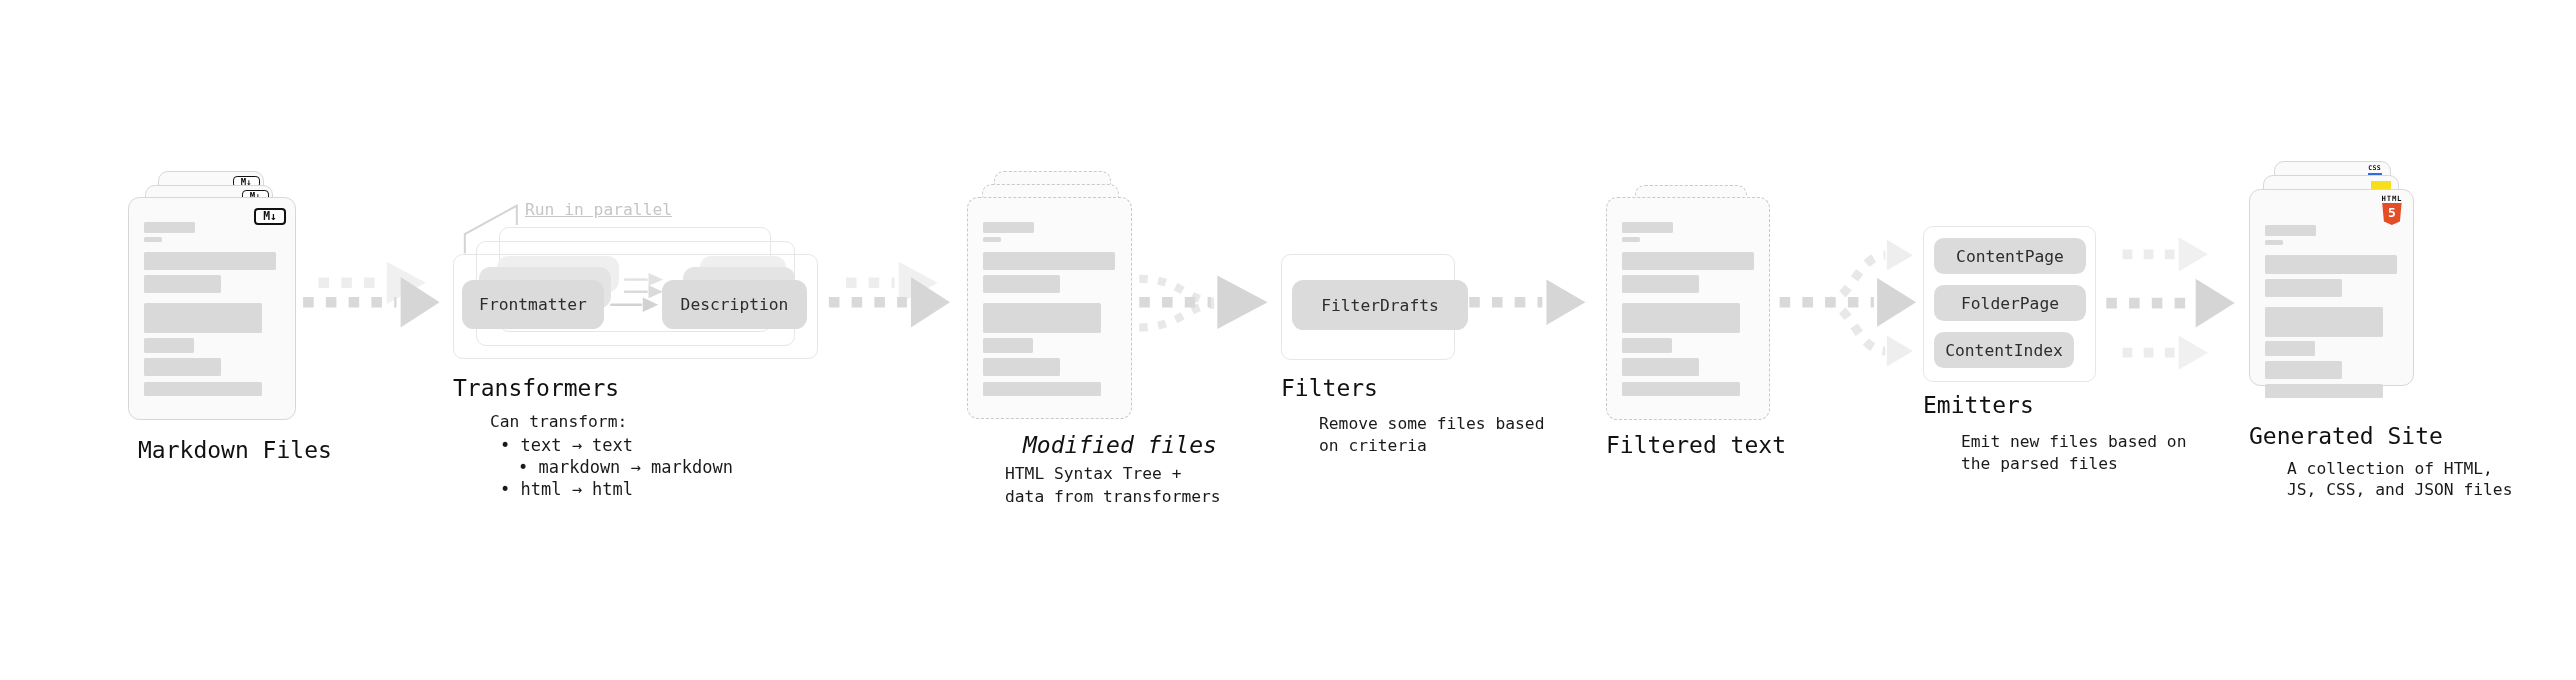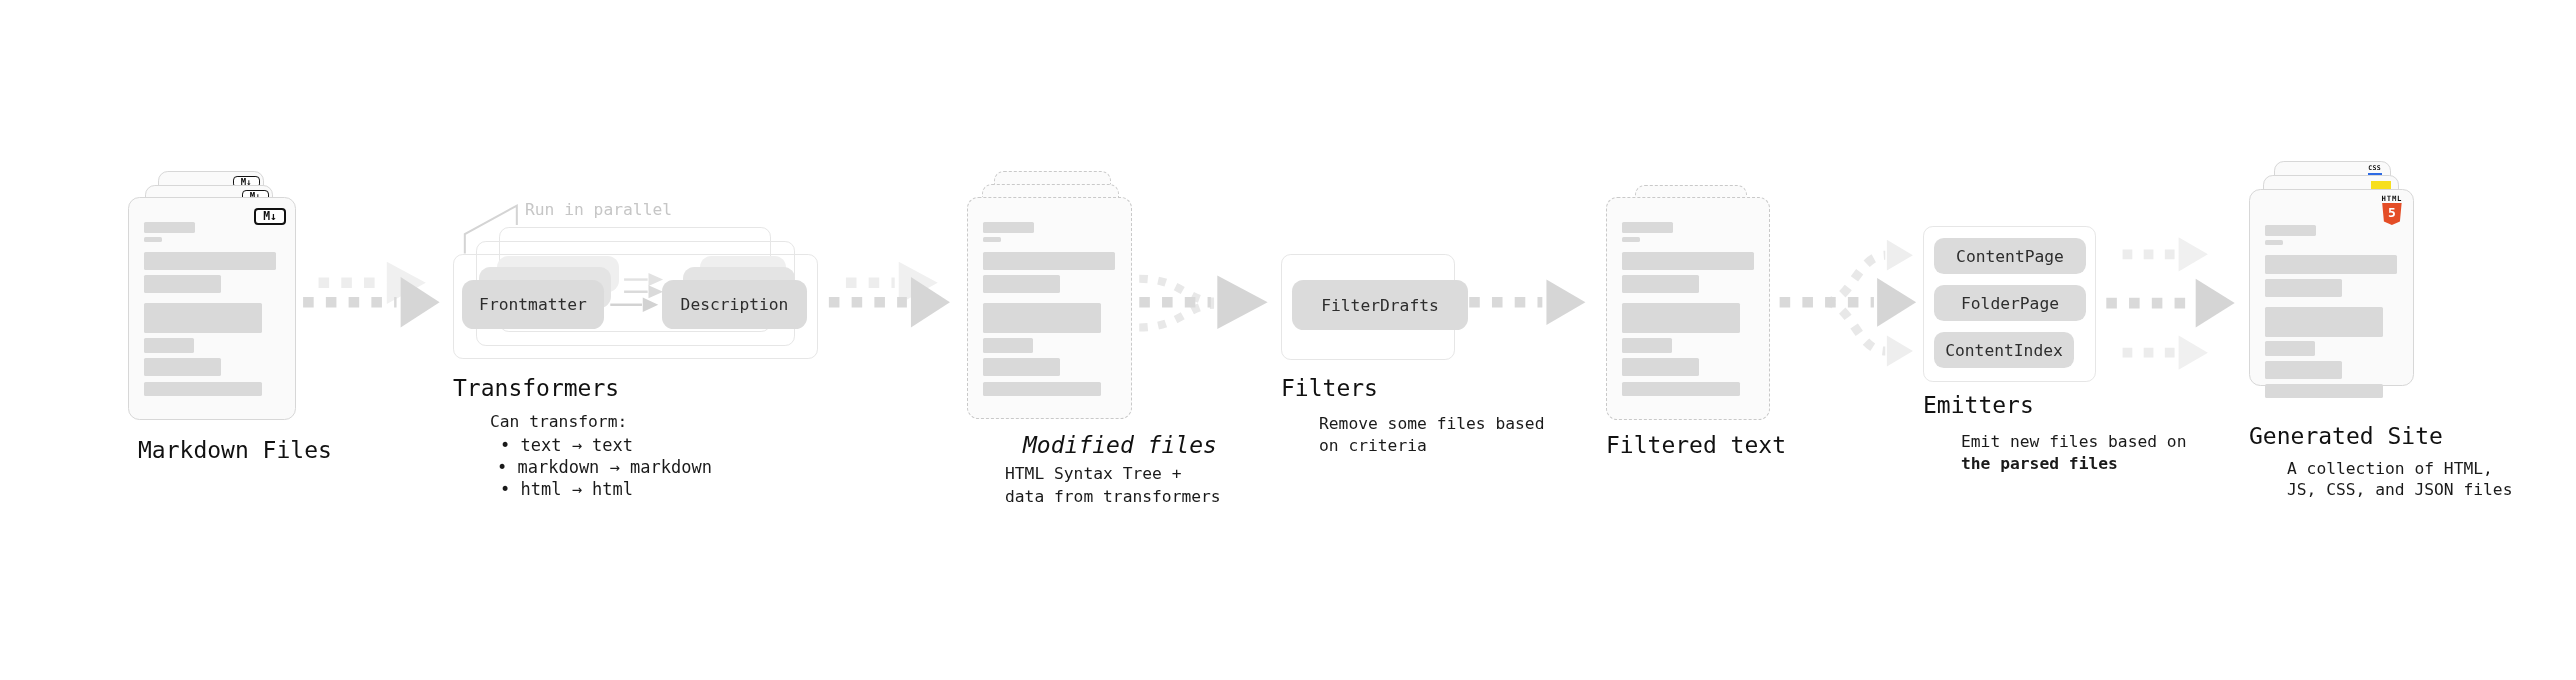--- a/index.html
+++ b/index.html
@@ -82,34 +82,34 @@
         <div class="bar b8"></div>
       </div>
     </div>
     <div class="caption" style="left:138px;top:437px;">Markdown Files</div>
   </section>
 
   <section>
     <div class="panel" style="left:499px;top:227px;width:272px;height:105px;"></div>
     <div class="panel" style="left:476px;top:241px;width:319px;height:105px;"></div>
     <div class="panel" style="left:453px;top:254px;width:365px;height:105px;"></div>
-    <div class="note" style="left:525px;top:200px;">Run in parallel</div>
+    <div class="note" style="left:525px;top:200px;text-decoration:underline;">Run in parallel</div>
 
     <div class="ghost g2" style="left:497px;top:256px;width:122px;height:36px;"></div>
     <div class="ghost g1" style="left:479px;top:267px;width:132px;height:41px;"></div>
     <div class="pill" style="left:462px;top:280px;width:142px;height:49px;">Frontmatter</div>
 
     <div class="ghost g2" style="left:700px;top:256px;width:86px;height:36px;"></div>
     <div class="ghost g1" style="left:683px;top:267px;width:112px;height:41px;"></div>
     <div class="pill" style="left:662px;top:280px;width:145px;height:49px;">Description</div>
 
     <div class="caption" style="left:453px;top:375px;">Transformers</div>
     <div class="sub" style="left:452px;top:411px;">Can transform:</div>
     <div class="sub bullets" style="left:462px;top:434px;">• text → text</div>
-    <div class="sub bullets" style="left:459px;top:456px;">• markdown → markdown</div>
+    <div class="sub bullets" style="left:480px;top:456px;">• markdown → markdown</div>
     <div class="sub bullets" style="left:462px;top:478px;">• html → html</div>
   </section>
 
   <section>
     <div class="card dashed backcard" style="left:994px;top:171px;width:117px;height:57px;"></div>
     <div class="card dashed backcard" style="left:982px;top:184px;width:137px;height:57px;"></div>
     <div class="card dashed" style="left:967px;top:197px;width:165px;height:222px;">
       <div class="doc-bars">
         <div class="bar b1"></div>
         <div class="bar b2"></div>
@@ -151,21 +151,21 @@
     <div class="caption" style="left:1606px;top:432px;">Filtered text</div>
   </section>
 
   <section>
     <div class="panel solid" style="left:1923px;top:226px;width:173px;height:156px;"></div>
     <div class="pill" style="left:1934px;top:238px;width:152px;height:36px;border-radius:9.8px;">ContentPage</div>
     <div class="pill" style="left:1934px;top:285px;width:152px;height:36px;border-radius:9.8px;">FolderPage</div>
     <div class="pill" style="left:1934px;top:332px;width:140px;height:36px;border-radius:9.8px;">ContentIndex</div>
     <div class="caption" style="left:1923px;top:392px;">Emitters</div>
     <div class="sub" style="left:1923px;top:431px;">Emit new files based on</div>
-    <div class="sub" style="left:1923px;top:453px;font-weight:bold;">the parsed files</div>
+    <div class="sub" style="left:1923px;top:453px;">the parsed files</div>
   </section>
 
   <section>
     <div class="card backcard" style="left:2274px;top:161px;width:117px;height:57px;">
       <div class="css-mini">
         <div class="css-word">CSS</div>
         <div class="css-bar"></div>
       </div>
     </div>
     <div class="card backcard" style="left:2263px;top:175px;width:136px;height:57px;">

